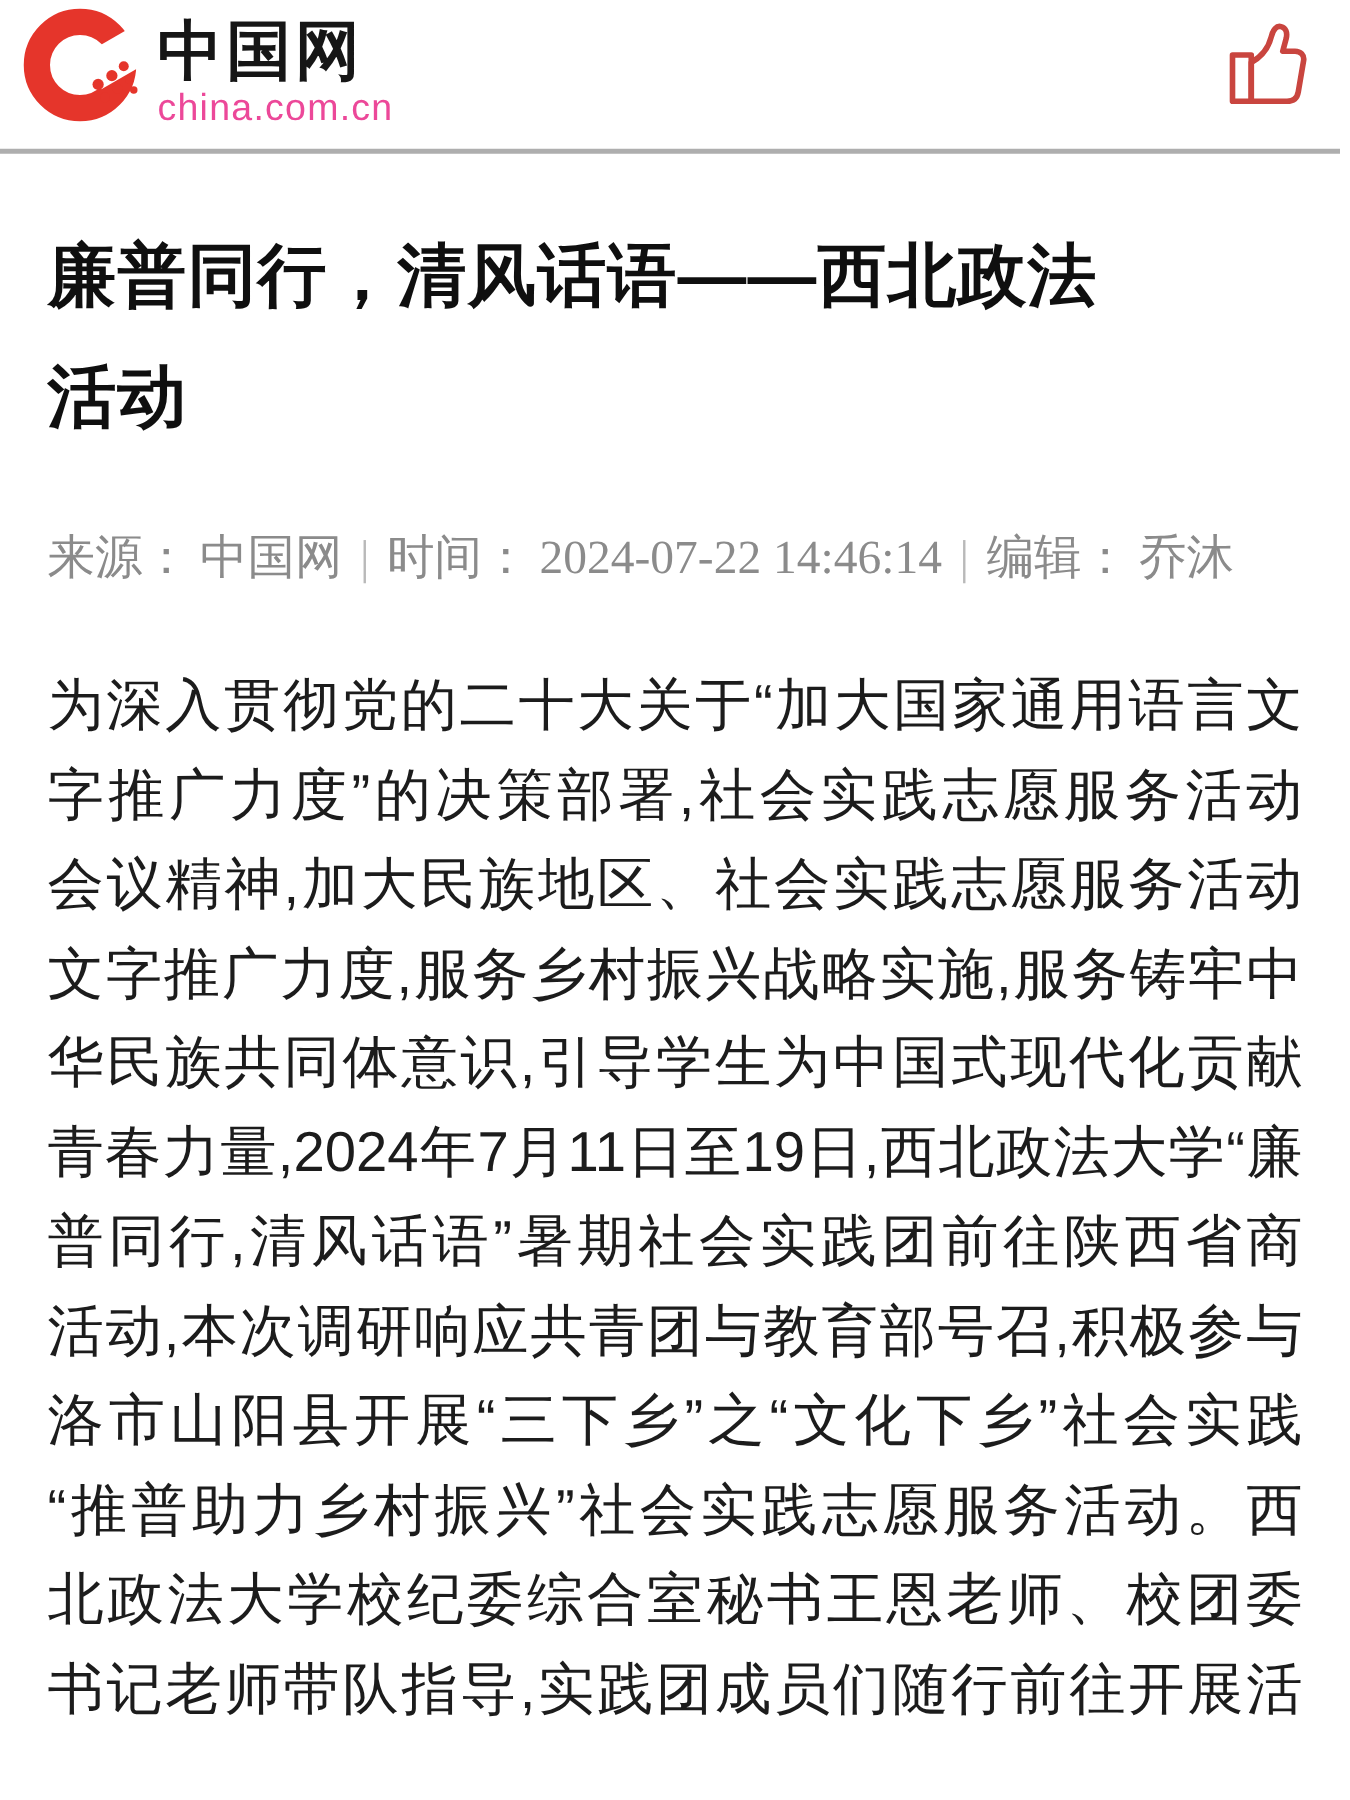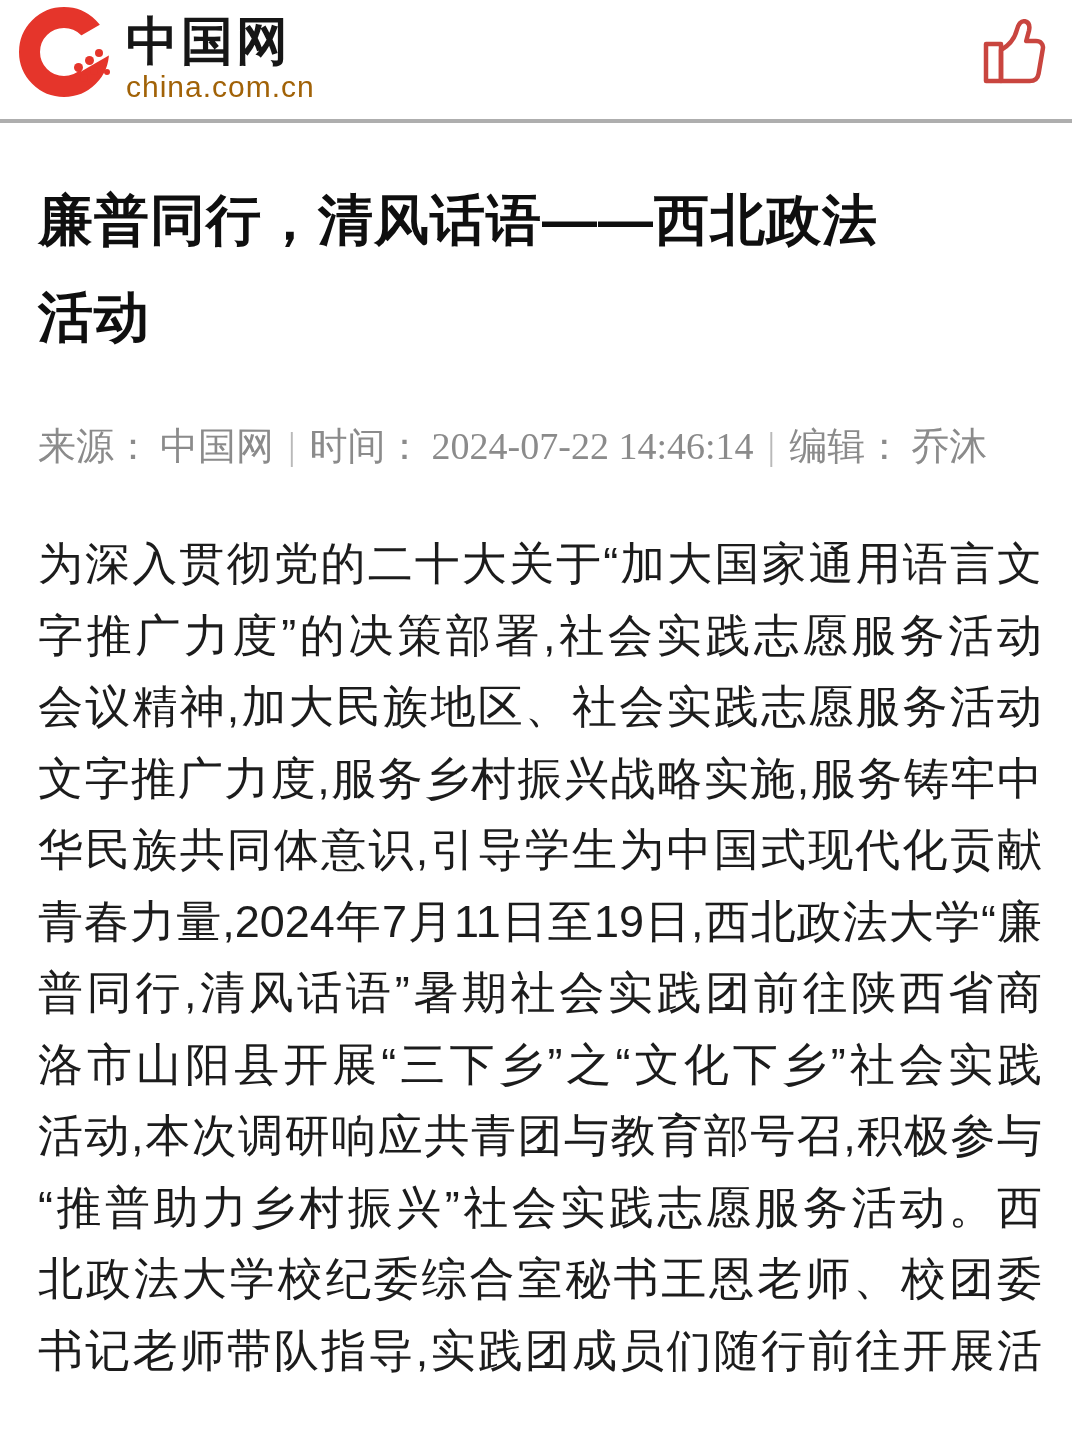--- a/index.html
+++ b/index.html
@@ -53,21 +53,21 @@
   .logo-text { display: flex; flex-direction: column; padding-top: 8px; }
   .brand-cn {
     font-size: 52px;
     font-weight: 700;
     color: #161616;
     line-height: 54px;
     letter-spacing: 3px;
   }
   .brand-domain {
     font-size: 30px;
-    color: #a16207;
+    color: #ec4899;
     line-height: 32px;
     margin-top: 3px;
     letter-spacing: 1px;
   }
   .like-btn {
     position: absolute;
     right: 26px; top: 12px;
     width: 64px; height: 74px;
     background: transparent;
     border: none;
@@ -153,21 +153,21 @@
     </div>
 
     <div class="body-text">
       <div class="body-line">为深入贯彻党的二十大关于“加大国家通用语言文</div>
       <div class="body-line">字推广力度”的决策部署,社会实践志愿服务活动</div>
       <div class="body-line">会议精神,加大民族地区、社会实践志愿服务活动</div>
       <div class="body-line">文字推广力度,服务乡村振兴战略实施,服务铸牢中</div>
       <div class="body-line">华民族共同体意识,引导学生为中国式现代化贡献</div>
       <div class="body-line">青春力量,2024年7月11日至19日,西北政法大学“廉</div>
       <div class="body-line">普同行,清风话语”暑期社会实践团前往陕西省商</div>
+      <div class="body-line">活动,本次调研响应共青团与教育部号召,积极参与</div>
       <div class="body-line">洛市山阳县开展“三下乡”之“文化下乡”社会实践</div>
-      <div class="body-line">活动,本次调研响应共青团与教育部号召,积极参与</div>
       <div class="body-line">“推普助力乡村振兴”社会实践志愿服务活动。西</div>
       <div class="body-line">北政法大学校纪委综合室秘书王恩老师、校团委</div>
       <div class="body-line">书记老师带队指导,实践团成员们随行前往开展活</div>
     </div>
   </main>
 
 </div>
 
 </body></html>

